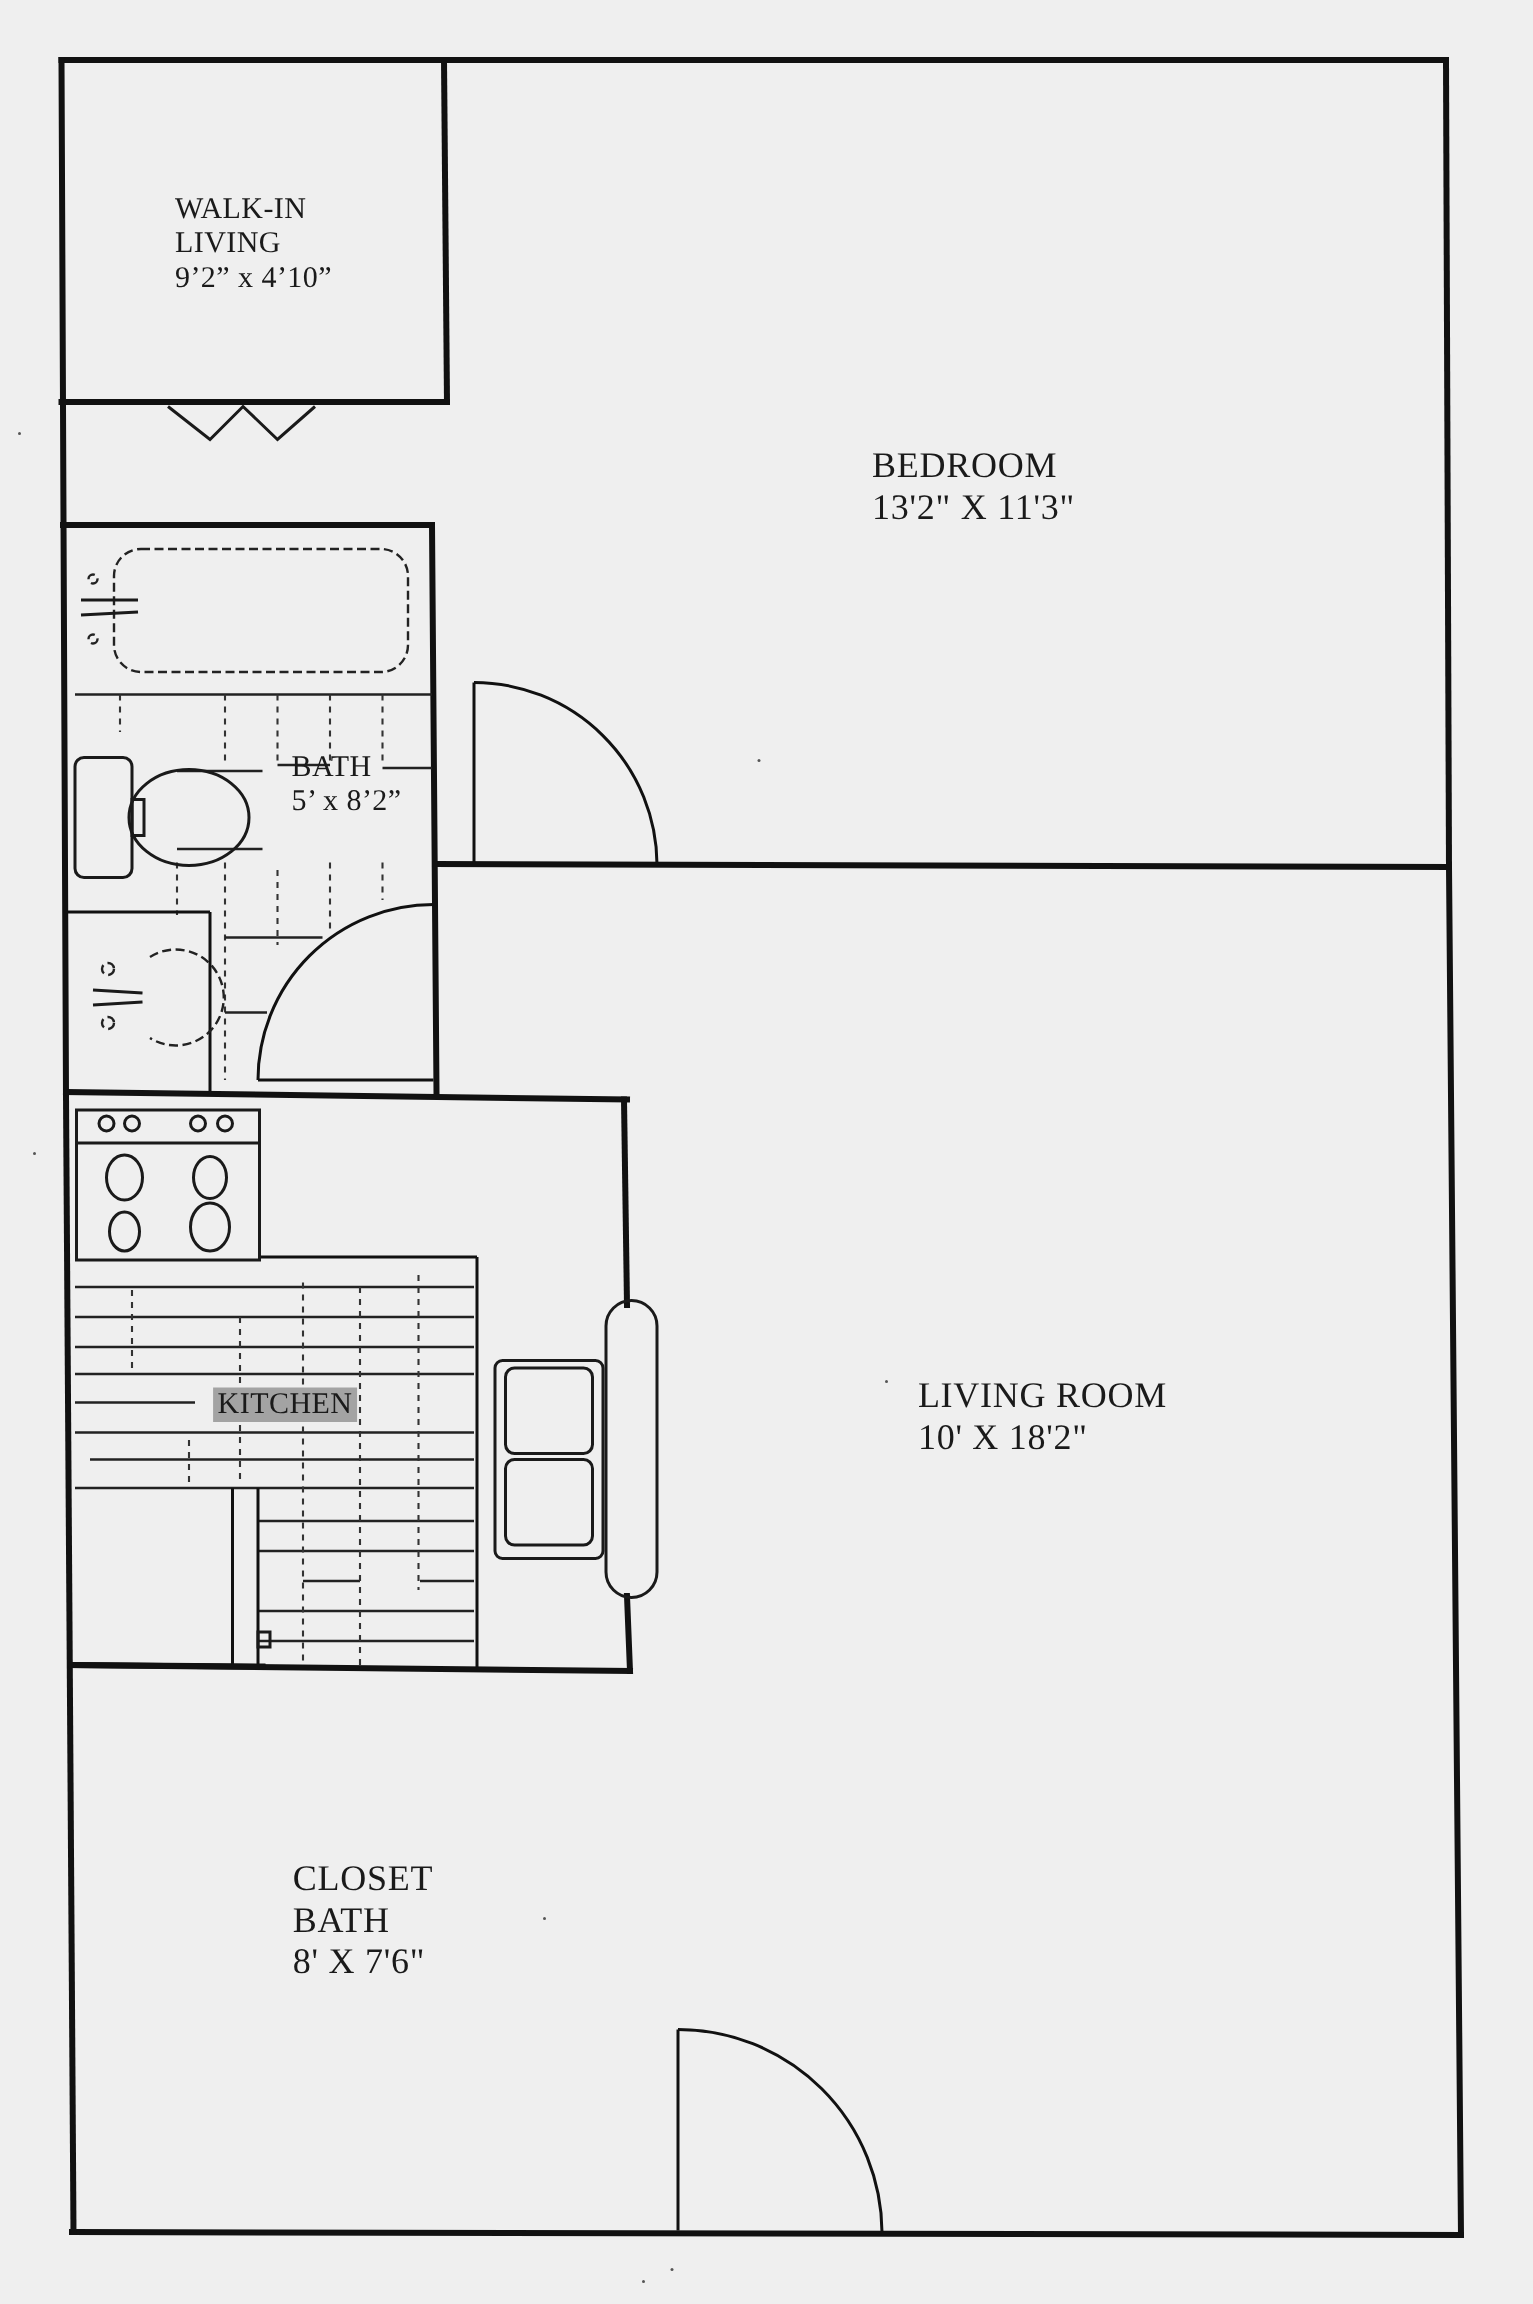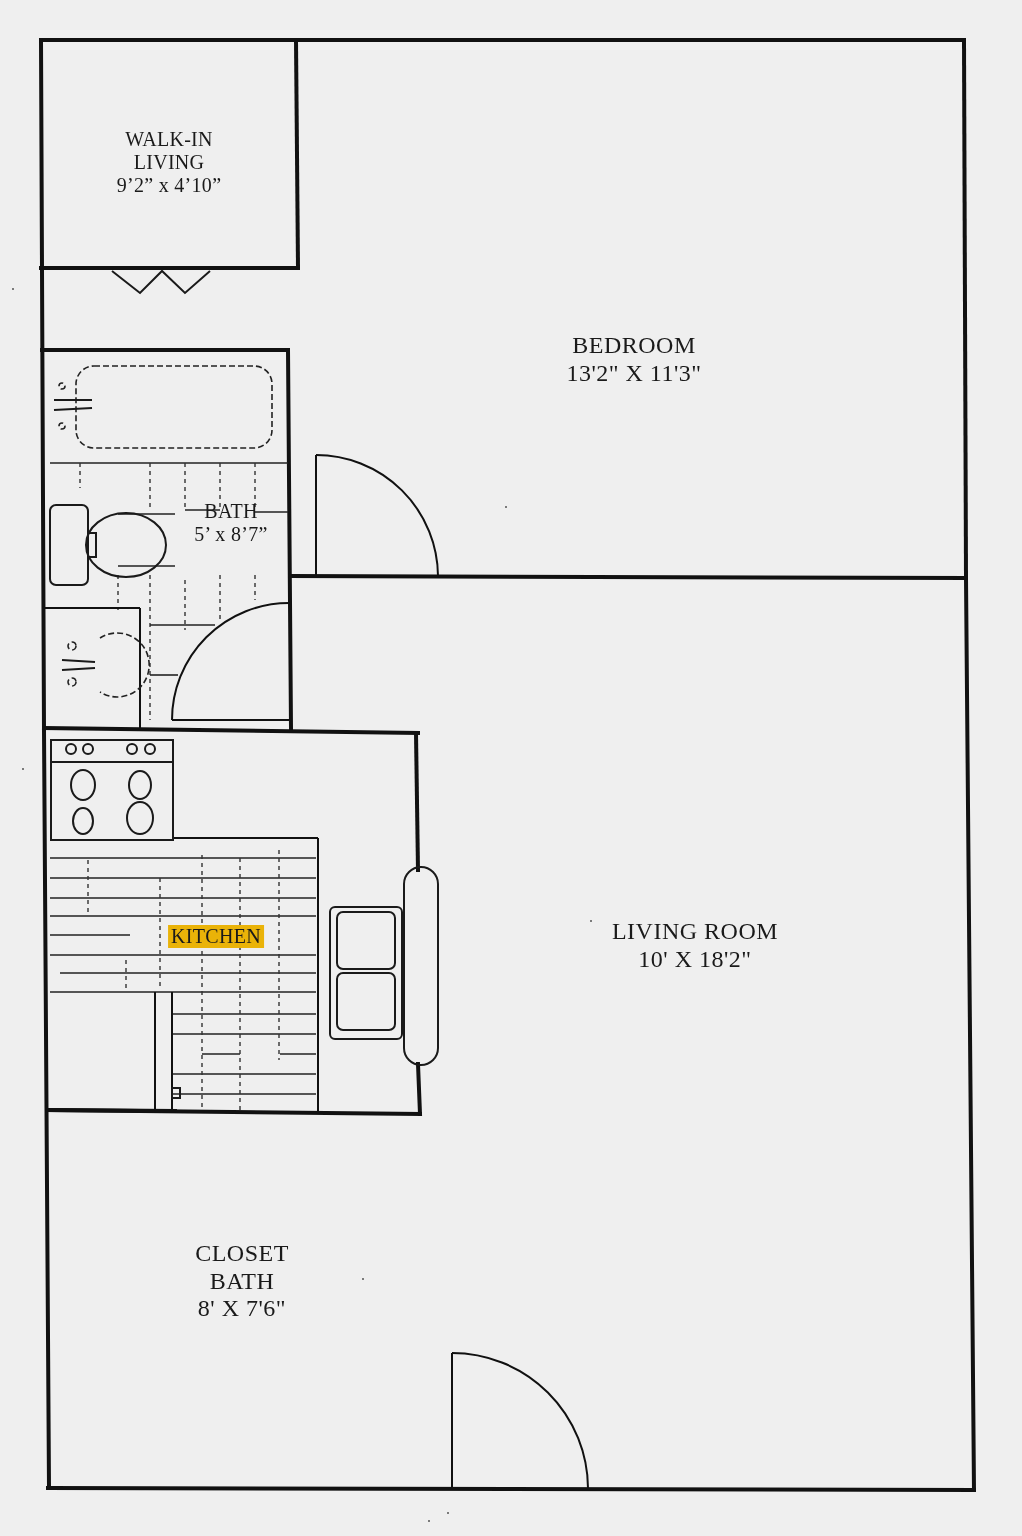--- a/index.html
+++ b/index.html
@@ -12,21 +12,20 @@
     }
     #plan { position: absolute; left: 0; top: 0; width: 1022px; height: 1536px; }
     .wall { stroke: #111; stroke-width: 4; fill: none; stroke-linecap: square; }
     .wall-thin { stroke: #111; stroke-width: 2; fill: none; }
     .fixture { stroke: #1a1a1a; stroke-width: 2; fill: none; }
     .dash { stroke: #222; stroke-width: 1.6; fill: none; stroke-dasharray: 6 3; }
     .tile { stroke: #222; stroke-width: 1.6; fill: none; }
     .tile-v { stroke: #333; stroke-width: 1.4; fill: none; stroke-dasharray: 4 4; }
     .label {
       position: absolute;
-      text-align: center;
       color: #1a1a1a;
       font-family: "Liberation Serif", "DejaVu Serif", serif;
       line-height: 1.15;
       white-space: nowrap;
       transform: translateX(-50%);
     }
     .label .name, .label .dim { display: block; }
     .lg { font-size: 24px; letter-spacing: 0.5px; }
     .md { font-size: 20px; letter-spacing: 0.3px; }
     .speck { position: absolute; width: 2px; height: 2px; background: #555; border-radius: 1px; }
@@ -176,31 +175,31 @@
     <path class="wall-thin" d="M452,1353 A136,136 0 0,1 588,1488"></path>
   </g>
 </svg>
 
 <div class="label md" style="left:169px; top:128px;">
   <span class="name">WALK-IN</span>
   <span class="name">LIVING</span>
   <span class="dim">9’2” x 4’10”</span>
 </div>
 
-<div class="label lg" style="left:634px; top:298px;margin-top:34px;">
+<div class="label lg" style="left:649px; top:298px;">
   <span class="name">BEDROOM</span>
   <span class="dim">13'2" X 11'3"</span>
 </div>
 
 <div class="label md" style="left:231px; top:500px;">
   <span class="name">BATH</span>
-  <span class="dim">5’ x 8’7”</span>
-</div>
-
-<div class="label md" style="left:216px; top:925px; background:#eab308; padding:0 3px;">
+  <span class="dim">5’ x 8’2”</span>
+</div>
+
+<div class="label md" style="left:190px; top:925px; background:#a3a3a3; padding:0 3px;">
   <span class="name">KITCHEN</span>
 </div>
 
 <div class="label lg" style="left:695px; top:918px;">
   <span class="name">LIVING ROOM</span>
   <span class="dim">10' X 18'2"</span>
 </div>
 
 <div class="label lg" style="left:242px; top:1240px;">
   <span class="name">CLOSET</span>

